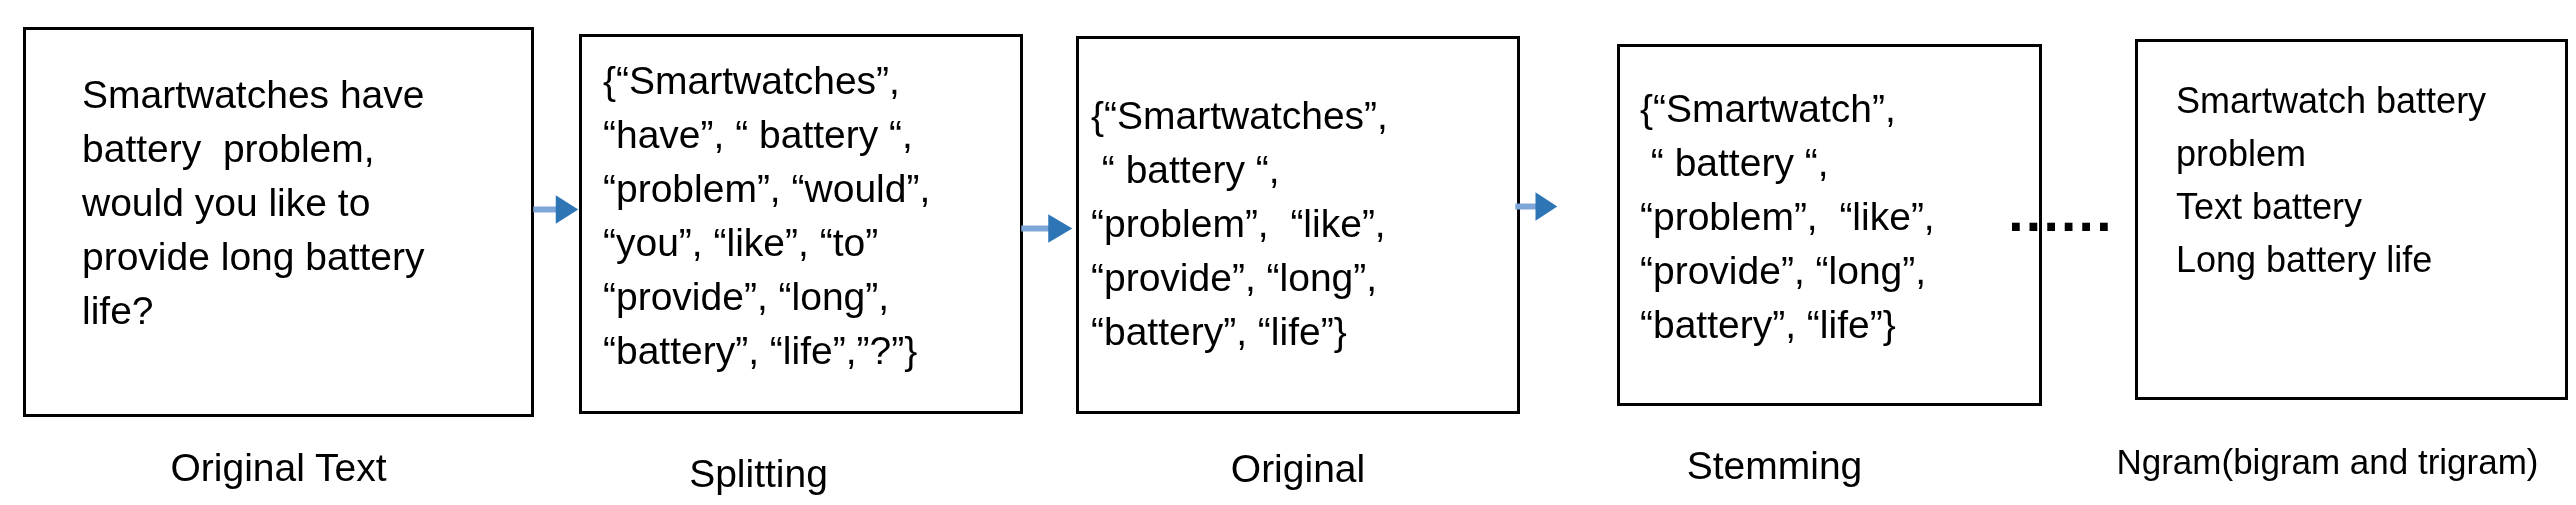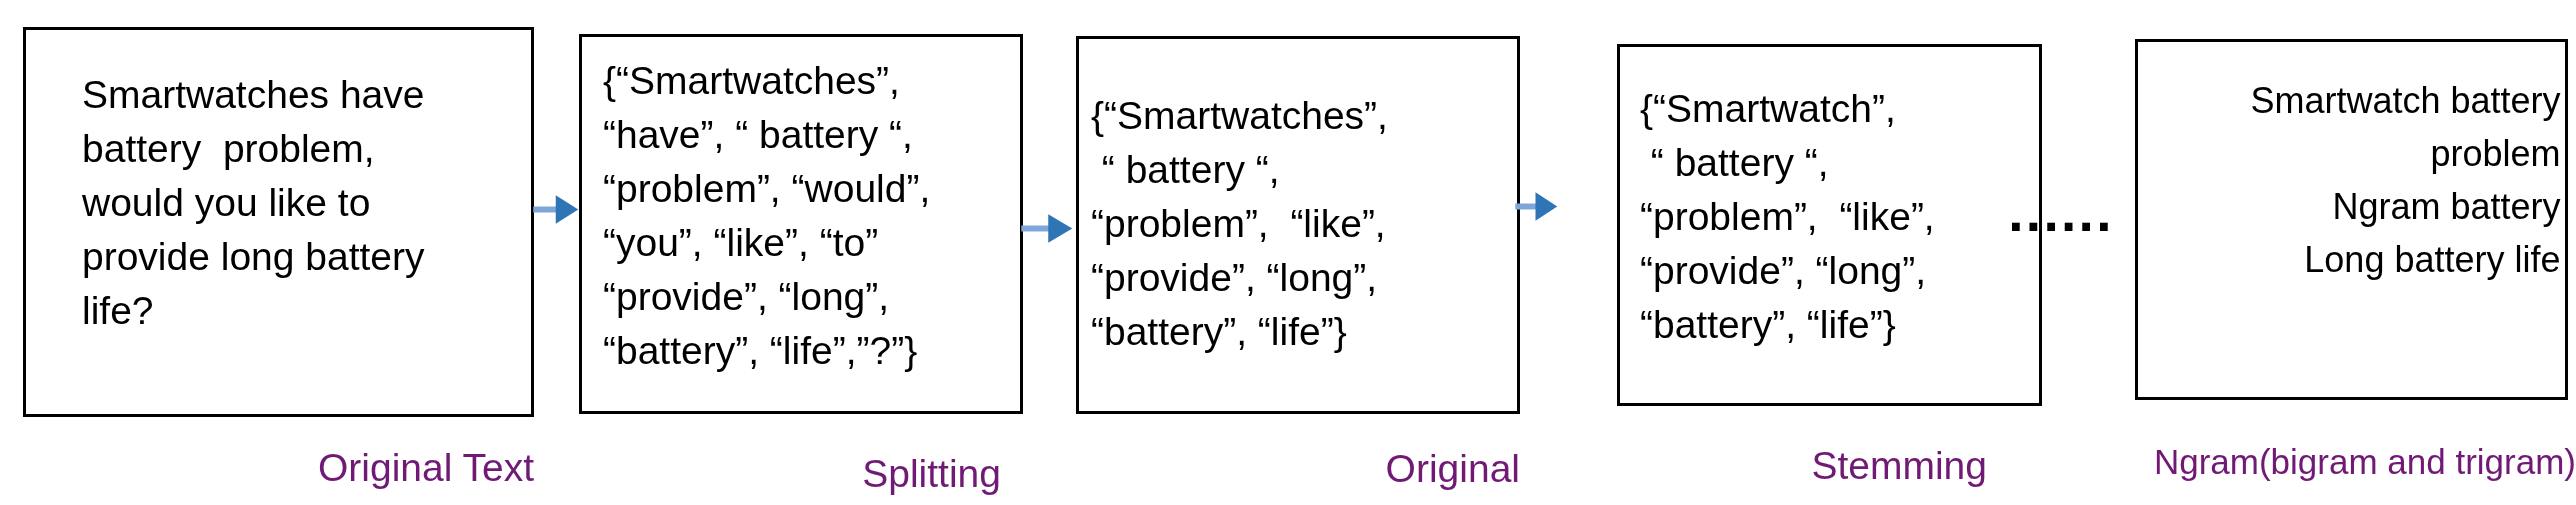--- a/index.html
+++ b/index.html
@@ -20,27 +20,27 @@
   .box .line{
     white-space:pre;
     font-size:39px;
     line-height:54px;
     color:#000000;
   }
   .box1{left:23px;top:27px;width:511px;height:390px;padding:38px 6px 0 56px;}
   .box2{left:579px;top:34px;width:444px;height:380px;padding:16.7px 4.5px 0 21px;}
   .box3{left:1076px;top:36px;width:444px;height:378px;padding:50px 4.5px 0 12px;}
   .box4{left:1577px;top:44px;width:425px;height:362px;padding:35px 4.5px 0 20px;margin-left:40px;}
-  .box5{left:2135px;top:39px;width:433px;height:361px;padding:32px 4.5px 0 38px;text-align:right;}
+  .box5{left:2135px;top:39px;width:433px;height:361px;padding:32px 4.5px 0 38px;}
   .box5 .line{font-size:36px;line-height:53px;}
   .stage-label{
     position:absolute;
-    text-align:right;
+    text-align:center;
     font-size:39px;
-    color:#701a75;
+    color:#000000;
     white-space:pre;
   }
   .label1{left:23px;top:446px;width:511px;}
   .label2{left:516px;top:440px;width:485px;margin-top:12px;}
   .label3{left:1076px;top:447px;width:444px;}
   .label4{left:1562px;top:444px;width:425px;}
   .label5{left:2079px;top:434px;width:497px;font-size:35px;margin-top:8px;}
   .arrow{position:absolute;}
   .arrow1{left:533px;top:193px;}
   .arrow2{left:1021px;top:212px;}
@@ -112,19 +112,19 @@
     <div class="line">“provide”, “long”,</div>
     <div class="line">“battery”, “life”}</div>
   </div>
   <div class="stage-label label4">Stemming</div>
 
   <div class="dots">......</div>
 
   <div class="box box5">
     <div class="line">Smartwatch battery</div>
     <div class="line">problem</div>
-    <div class="line">Ngram battery</div>
+    <div class="line">Text battery</div>
     <div class="line">Long battery life</div>
   </div>
   <div class="stage-label label5">Ngram(bigram and trigram)</div>
 
 </div>
 
 
 </body></html>

